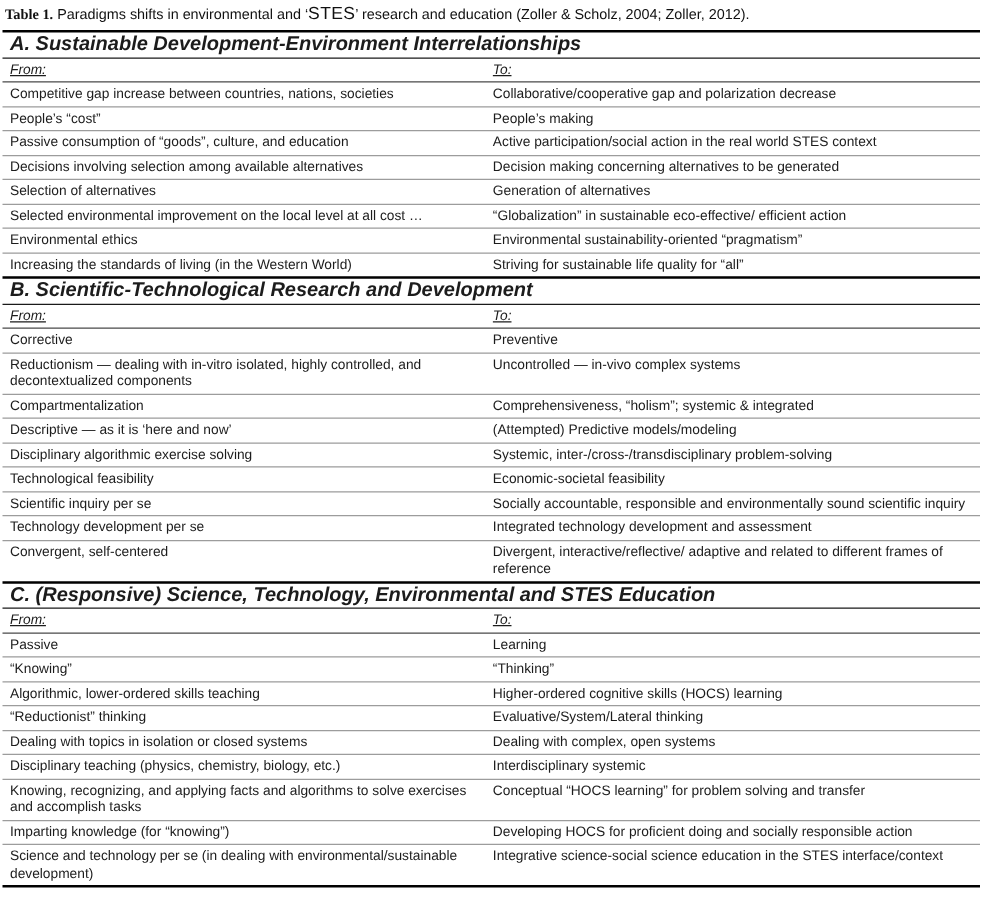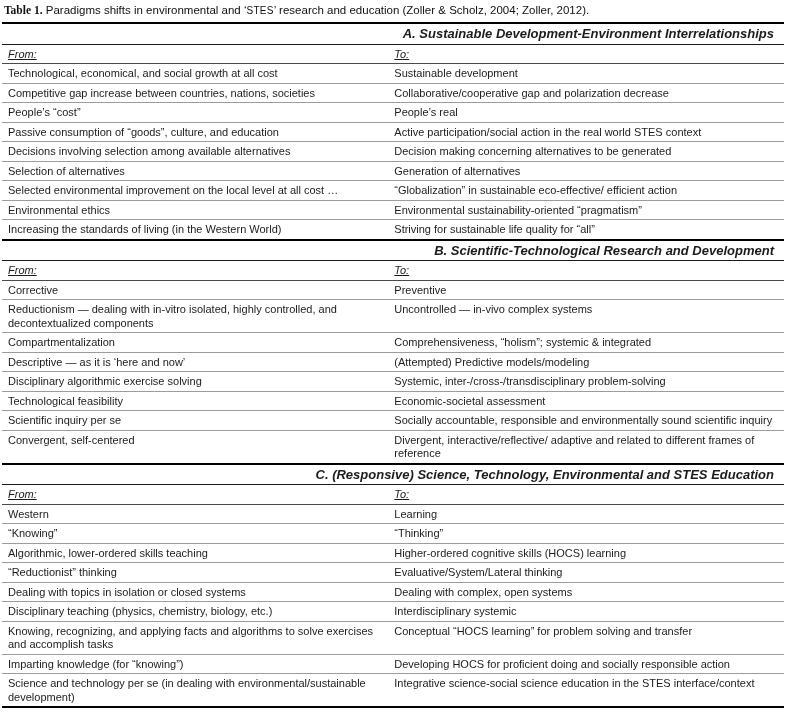--- a/index.html
+++ b/index.html
@@ -15,44 +15,43 @@
     padding: 3px 2px 2px 2px;
     background: #ffffff;
   }
   .caption {
     font-size: 11.5px;
     line-height: 15px;
     padding: 0 2px 4px 2px;
     color: #111111;
   }
   .caption .lbl { font-weight: 700; font-family: Liberation Serif, serif; }
-  .caption .sc { font-size: 10px; letter-spacing: 0.3px; margin-top: 35px; }
+  .caption .sc { font-size: 14px; letter-spacing: 0.3px; margin-top: 35px; }
   table.ptable {
     width: 100%;
     border-collapse: collapse;
     table-layout: fixed;
     border-top: 2.5px solid #000000;
     border-bottom: 2.5px solid #000000;
   }
   td {
     font-size: 11px;
     line-height: 13.5px;
     padding: 3px 10px 2px 6px;
     vertical-align: top;
     overflow-wrap: break-word;
   }
   tr.section-row td {
     font-weight: 700;
     font-style: italic;
-    font-size: 13px;
+    font-size: 16px;
     border-top: 2.5px solid #000000;
     border-bottom: 1.5px solid #1a1a1a;
     padding-top: 3px;
     padding-bottom: 3px;
-    text-align: right;
   }
   tr.colhead-row td {
     font-style: italic;
     border-bottom: 1px solid #4a4a4a;
     text-decoration: underline;
   }
   tr.data-row td {
     border-bottom: 1px solid #9c9c9c;
   }
 </style>
@@ -69,30 +68,26 @@
     </colgroup>
     <tbody id="tbody">
         <tr class="section-row">
           <td colspan="2">A. Sustainable Development-Environment Interrelationships</td>
         </tr>
         <tr class="colhead-row">
           <td>From:</td>
           <td>To:</td>
         </tr>
         <tr class="data-row">
-          <td>Technological, economical, and social growth at all cost</td>
-          <td>Sustainable development</td>
-        </tr>
-        <tr class="data-row">
           <td>Competitive gap increase between countries, nations, societies</td>
           <td>Collaborative/cooperative gap and polarization decrease</td>
         </tr>
         <tr class="data-row">
           <td>People’s “cost”</td>
-          <td>People’s real</td>
+          <td>People’s making</td>
         </tr>
         <tr class="data-row">
           <td>Passive consumption of “goods”, culture, and education</td>
           <td>Active participation/social action in the real world STES context</td>
         </tr>
         <tr class="data-row">
           <td>Decisions involving selection among available alternatives</td>
           <td>Decision making concerning alternatives to be generated</td>
         </tr>
         <tr class="data-row">
@@ -133,39 +128,43 @@
         <tr class="data-row">
           <td>Descriptive — as it is ‘here and now’</td>
           <td>(Attempted) Predictive models/modeling</td>
         </tr>
         <tr class="data-row">
           <td>Disciplinary algorithmic exercise solving</td>
           <td>Systemic, inter-/cross-/transdisciplinary problem-solving</td>
         </tr>
         <tr class="data-row">
           <td>Technological feasibility</td>
-          <td>Economic-societal assessment</td>
+          <td>Economic-societal feasibility</td>
         </tr>
         <tr class="data-row">
           <td>Scientific inquiry per se</td>
           <td>Socially accountable, responsible and environmentally sound scientific inquiry</td>
+        </tr>
+        <tr class="data-row">
+          <td>Technology development per se</td>
+          <td>Integrated technology development and assessment</td>
         </tr>
         <tr class="data-row">
           <td>Convergent, self-centered</td>
           <td>Divergent, interactive/reflective/ adaptive and related to different frames of reference</td>
         </tr>
         <tr class="section-row">
           <td colspan="2">C. (Responsive) Science, Technology, Environmental and STES Education</td>
         </tr>
         <tr class="colhead-row">
           <td>From:</td>
           <td>To:</td>
         </tr>
         <tr class="data-row">
-          <td>Western</td>
+          <td>Passive</td>
           <td>Learning</td>
         </tr>
         <tr class="data-row">
           <td>“Knowing”</td>
           <td>“Thinking”</td>
         </tr>
         <tr class="data-row">
           <td>Algorithmic, lower-ordered skills teaching</td>
           <td>Higher-ordered cognitive skills (HOCS) learning</td>
         </tr>

